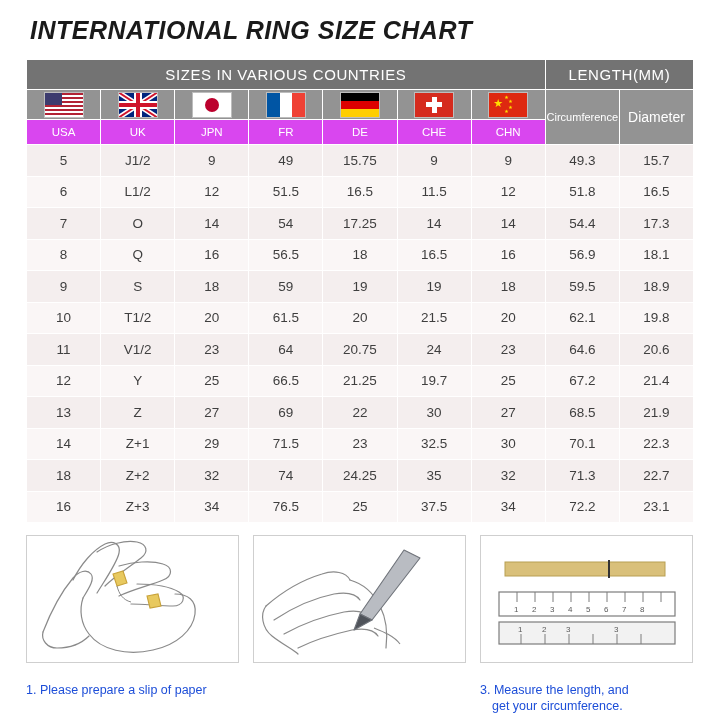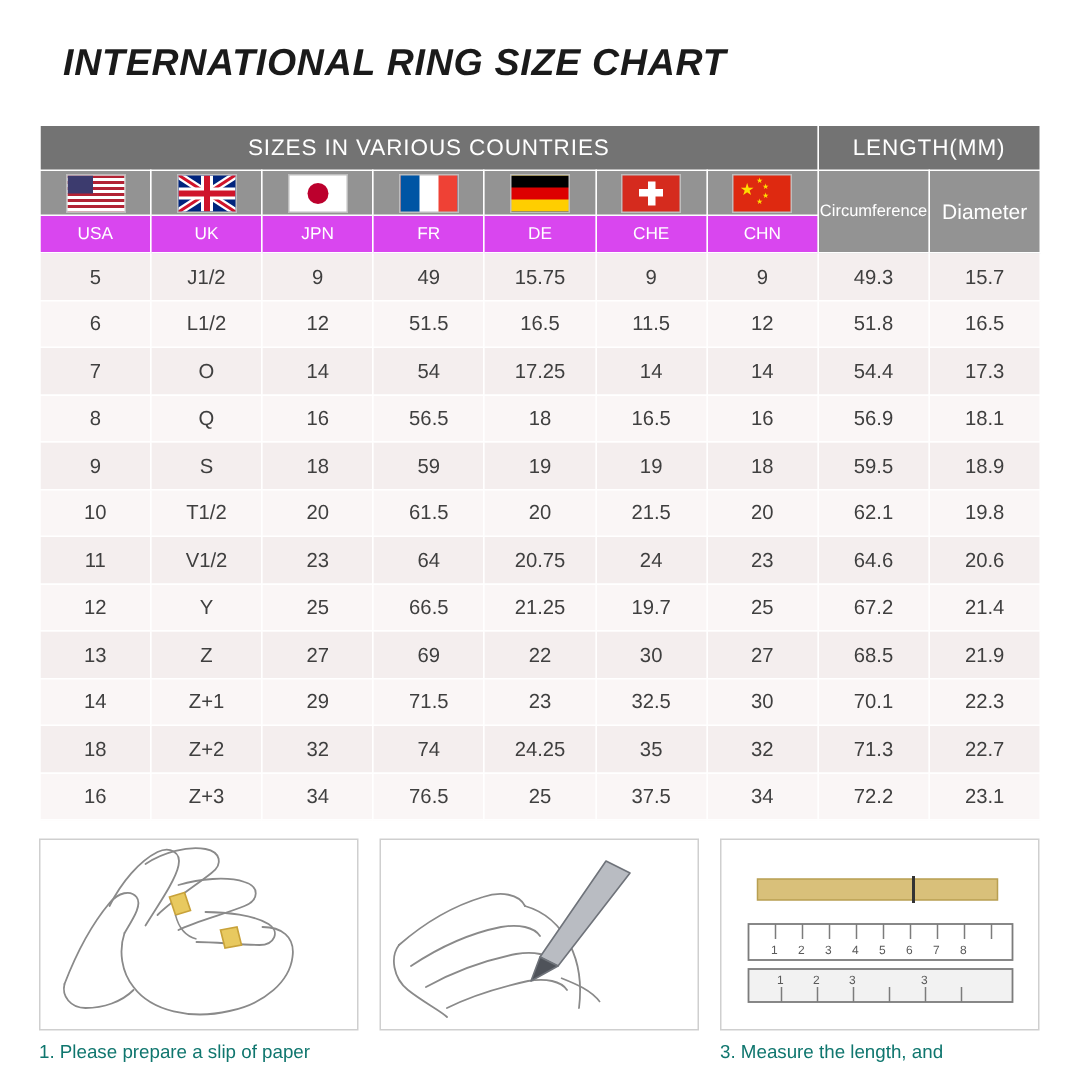--- a/index.html
+++ b/index.html
@@ -22,21 +22,21 @@
     padding: 0 26px;
   }
   .title {
     font-size: 25px;
     font-weight: bold;
     font-style: italic;
     color: #1a1a1a;
     letter-spacing: 0.5px;
     padding-top: 12px;
     padding-bottom: 10px;
-    margin: 16px;
+    margin: 4px;
   }
   table.ring {
     width: 668px;
     border-collapse: collapse;
     table-layout: fixed;
   }
   table.ring td, table.ring th {
     border: 1px solid #ffffff;
     text-align: center;
     font-weight: normal;
@@ -150,24 +150,25 @@
   }
   .guide-img {
     width: 213px;
     height: 128px;
     border: 1px solid #cfcfcf;
     background: #ffffff;
     box-sizing: border-box;
   }
   .guide-cap {
     font-size: 12.5px;
-    color: #0f766e;
+    color: #1d4ed8;
     line-height: 16px;
     padding-top: 6px;
     text-align: left;
+    margin-top: 13px;
   }
   .guide-cap .line2 { display: block; padding-left: 12px; }
 </style>
 </head>
 <body>
 
 <div class="page">
 
   <h1 class="title">INTERNATIONAL RING SIZE CHART</h1>
 
@@ -458,17 +459,18 @@
               <text x="37" y="96">1</text>
               <text x="61" y="96">2</text>
               <text x="85" y="96">3</text>
               <text x="133" y="96">3</text>
             </g>
           </g>
         </svg>
       </div>
       <div class="guide-cap">
         <span>3. Measure the length, and</span>
+        <span class="line2">get your circumference.</span>
       </div>
     </div>
 
   </div>
 </div>
 
 </body></html>

